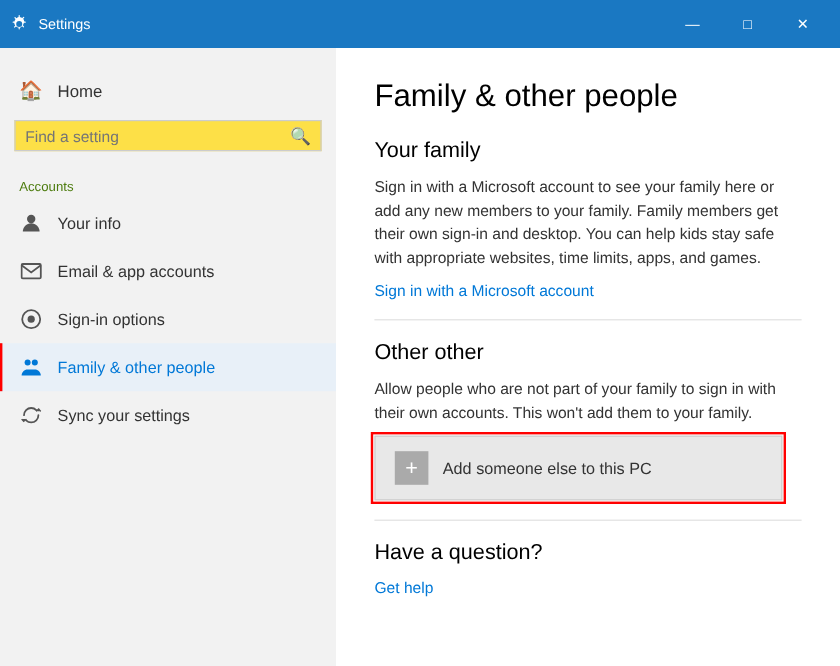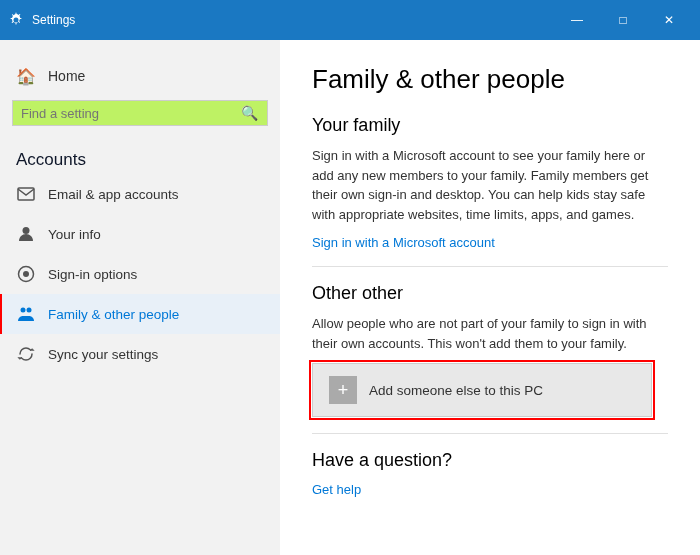--- a/index.html
+++ b/index.html
@@ -59,40 +59,40 @@
       min-width: 280px;
       background: #f2f2f2;
       padding: 16px 0;
       overflow-y: auto;
     }
 
     .sidebar-search {
       margin: 0 12px 16px 12px;
       display: flex;
       align-items: center;
-      background: #bef264;
+      background: #fde047;
       border: 1px solid #ccc;
       padding: 4px 8px;
     }
     .sidebar-search input {
       border: none;
       outline: none;
       flex: 1;
       font-size: 13px;
       background: transparent;
     }
     .sidebar-search .search-icon {
       color: #666;
       font-size: 14px;
     }
 
     .sidebar-section-label {
       padding: 8px 16px 4px 16px;
-      font-size: 17px;
-      color: #0f172a;
+      font-size: 11px;
+      color: #4d7c0f;
       text-transform: none;
     }
 
     .sidebar-item {
       display: flex;
       align-items: center;
       padding: 10px 16px;
       cursor: pointer;
       gap: 12px;
       color: #333;
@@ -236,35 +236,35 @@
     <div class="sidebar-search">
       <input type="text" placeholder="Find a setting" style="">
       <span class="search-icon">🔍</span>
     </div>
 
     <div class="sidebar-section-label">Accounts</div>
 
     <div class="sidebar-item">
       <span class="icon">
         <svg width="18" height="18" viewBox="0 0 18 18" fill="#555">
+          <circle cx="9" cy="5.5" r="3.5"></circle>
+          <path d="M2 16c0-3.87 3.13-7 7-7s7 3.13 7 7H2z"></path>
+        </svg>
+      </span>
+      <span class="label">Your info</span>
+    </div>
+
+    <div class="sidebar-item">
+      <span class="icon">
+        <svg width="18" height="18" viewBox="0 0 18 18" fill="#555">
           <rect x="1" y="3" width="16" height="12" rx="1" ry="1" fill="none" stroke="#555" stroke-width="1.5"></rect>
           <polyline points="1,4 9,10 17,4" fill="none" stroke="#555" stroke-width="1.5"></polyline>
         </svg>
       </span>
       <span class="label">Email &amp; app accounts</span>
-    </div>
-
-    <div class="sidebar-item">
-      <span class="icon">
-        <svg width="18" height="18" viewBox="0 0 18 18" fill="#555">
-          <circle cx="9" cy="5.5" r="3.5"></circle>
-          <path d="M2 16c0-3.87 3.13-7 7-7s7 3.13 7 7H2z"></path>
-        </svg>
-      </span>
-      <span class="label">Your info</span>
     </div>
 
     <div class="sidebar-item">
       <span class="icon">
         <svg width="18" height="18" viewBox="0 0 18 18" fill="#555">
           <circle cx="9" cy="9" r="7.5" fill="none" stroke="#555" stroke-width="1.5"></circle>
           <circle cx="9" cy="9" r="3"></circle>
         </svg>
       </span>
       <span class="label">Sign-in options</span>

